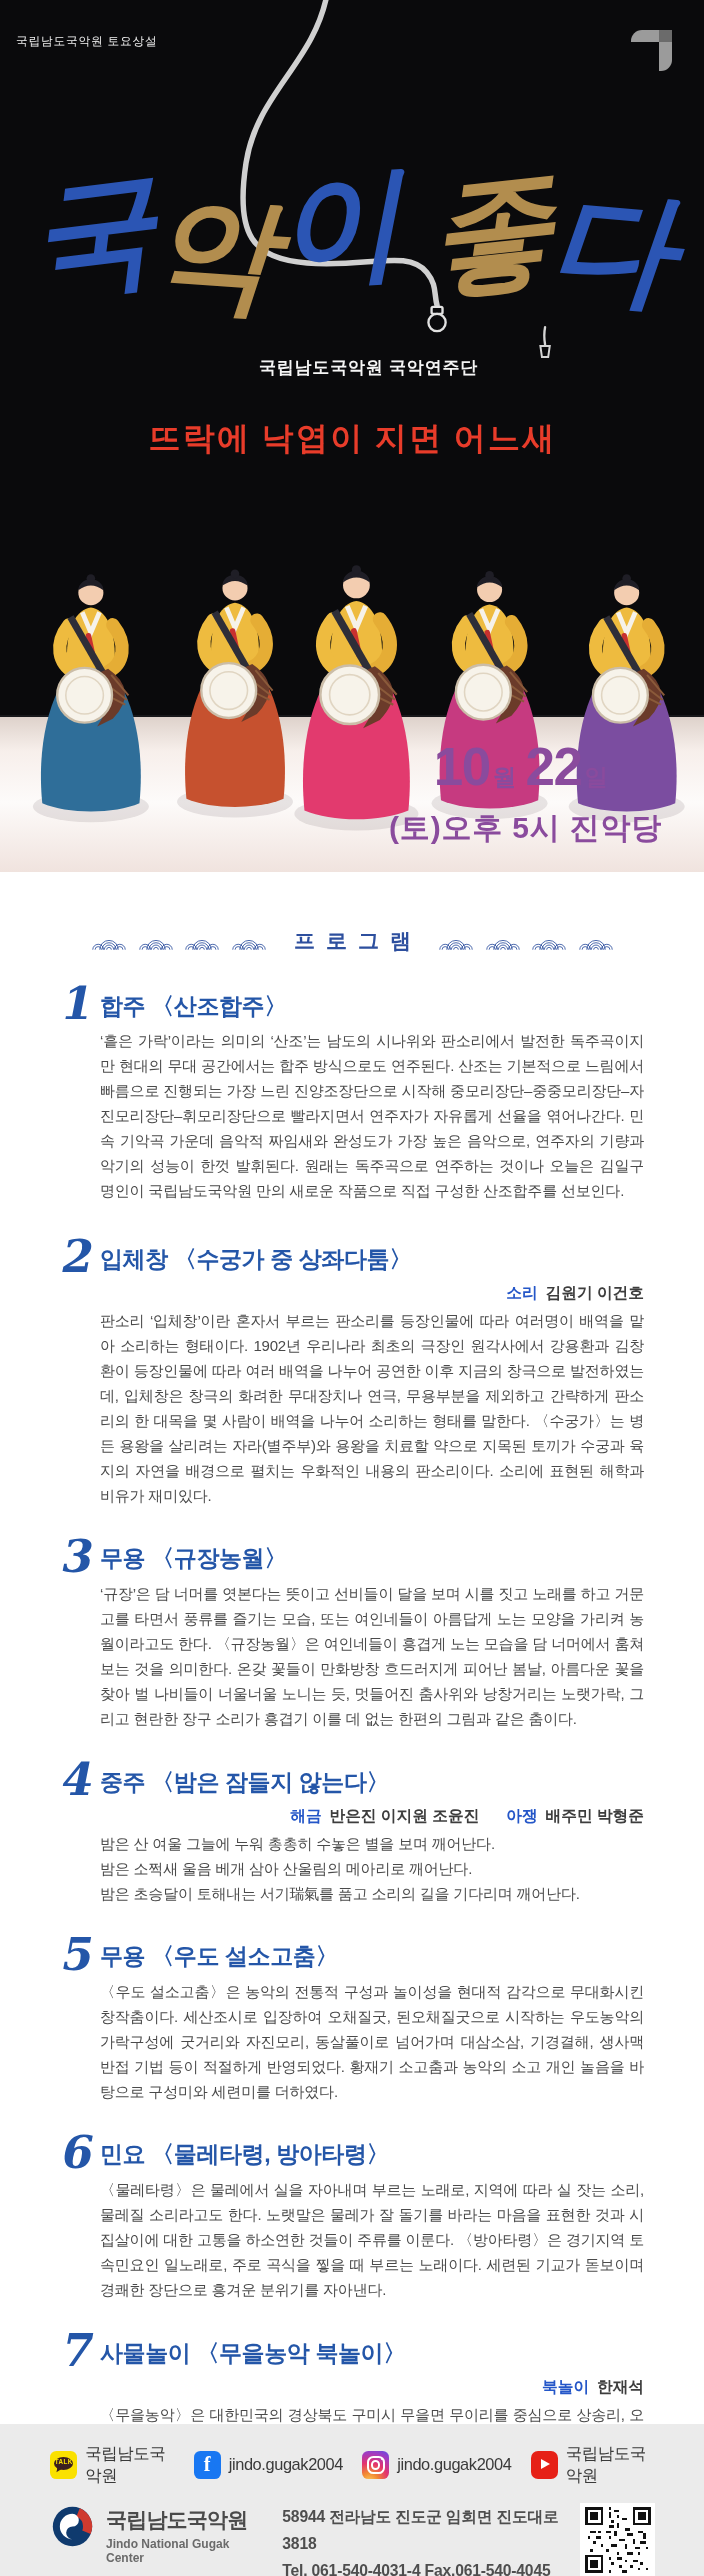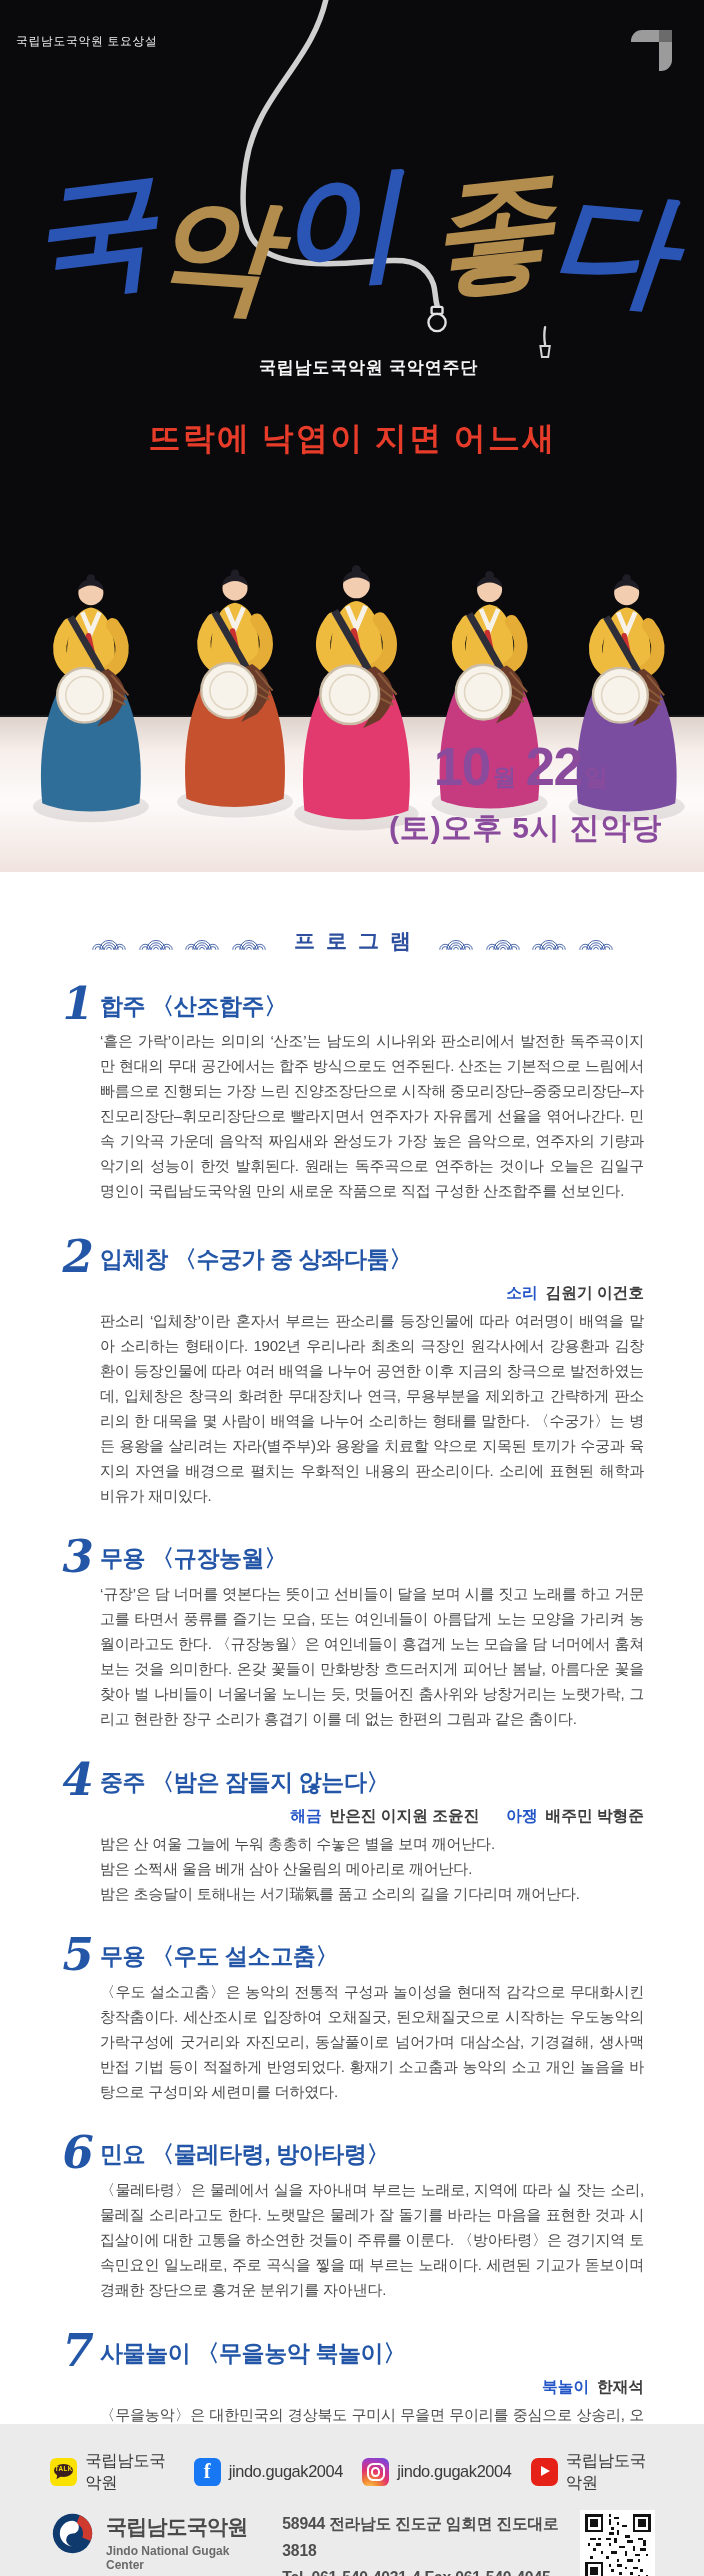--- a/index.html
+++ b/index.html
@@ -67,21 +67,21 @@
     font-size:45px; color:#2456a8; line-height:1; }
   .pitem-title { margin-left:39px; font-size:23px; font-weight:bold; color:#2456a8; letter-spacing:-0.4px; padding-top:1.6px; }
   .pitem-credit { margin-left:39px; margin-top:4.7px; text-align:right; font-size:15.7px; color:#3d3d3d; font-weight:bold; min-height:22px; }
   .credit-role { color:#2456c8; margin-right:7.8px; }
   .credit-role.gap { margin-left:27px; }
   .pitem-body { margin-left:39px; margin-top:3.1px; font-size:15px; line-height:25px; color:#4a4a4a;
     text-align:justify; letter-spacing:-0.2px; }
   .pitem-body.poem { white-space:pre-line; text-align:left; } .mt2 { margin-top:39px; }
 
   
-  .footer { position:relative; width:705px; height:152px; background:#ebebeb; padding:26px 50px 0 50px; }
+  .footer { position:relative; width:705px; height:152px; background:#ebebeb; padding:19px 50px 0 50px; }
   .social-row { display:flex; justify-content:center; align-items:center; gap:19px; }
   .social-item { display:flex; align-items:center; gap:7.8px; cursor:pointer; }
   .social-label { font-size:16.4px; color:#3a3a3a; letter-spacing:-0.4px; }
   .sicon { width:27.4px; height:27.4px; border-radius:6.3px; position:relative; flex:0 0 auto; }
   .sicon.kakao { background:#fae100; }
   .sicon.kakao .bubble { position:absolute; left:3.9px; top:5.5px; width:19.6px; height:13.3px; background:#3b1f1f; border-radius:50%; }
   .sicon.kakao .bubble::after { content:""; position:absolute; left:3.1px; bottom:-3.1px;
     border:3.9px solid transparent; border-top-color:#3b1f1f; border-left-color:#3b1f1f; transform:rotate(12deg); }
   .sicon.kakao .talk { position:absolute; left:0; top:7px; width:27.4px; text-align:center;
     font-size:6.3px; font-weight:bold; color:#fae100; letter-spacing:0.4px; }

